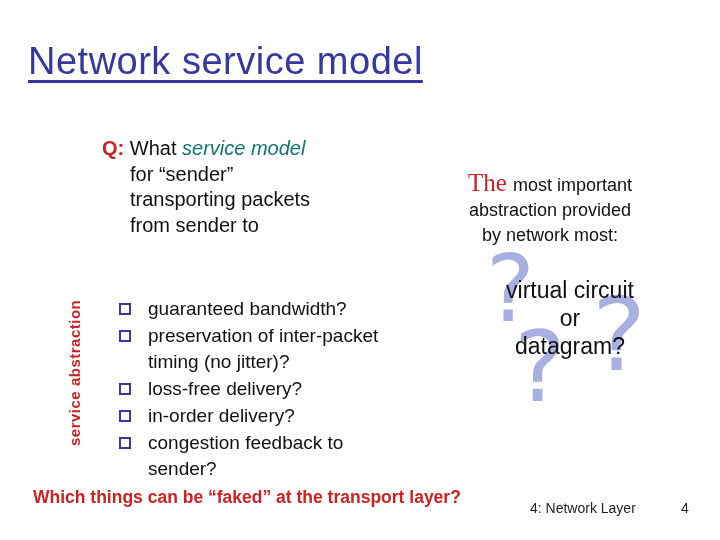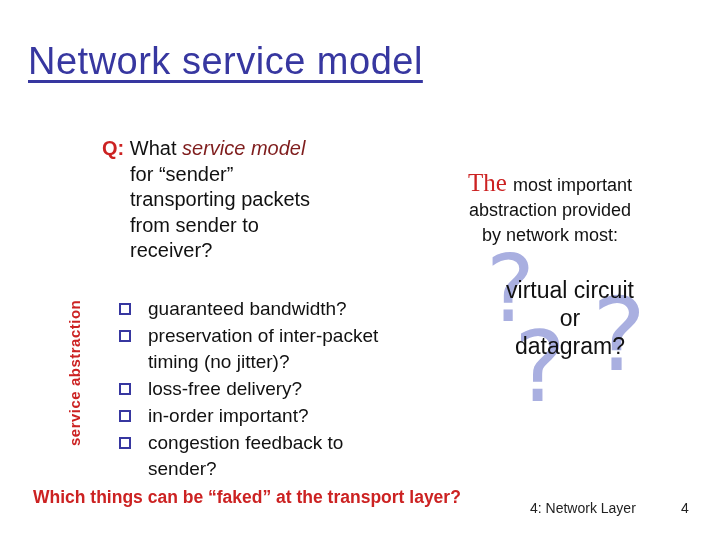--- a/index.html
+++ b/index.html
@@ -22,21 +22,21 @@
     white-space:nowrap;
   }
   .question {
     position:absolute; left:102px; top:136px;
     width:300px;
     font-size:20px; line-height:25.5px;
   }
   .question .qline { white-space:nowrap; }
   .question .indent { margin-left:28px; }
   .q-label { color:#cc2222; font-weight:bold; }
-  .q-highlight { color:#7f1d1d; font-style:italic; }
+  .q-highlight { color:#0f766e; font-style:italic; }
 
   .side-note {
     position:absolute; left:415px; top:170px;
     width:270px; text-align:center;
     font-size:18px; line-height:25px;
     color:#111111;
   }
   .side-note .the {
     color:#cc2222; font-size:25px; line-height:25px;
     vertical-align:baseline; margin-right:6px;font-family:Liberation Serif, serif;
@@ -108,21 +108,20 @@
 
   <div class="question">
     <div class="qline">
       <span class="q-label">Q:</span>
       <span>What</span>
       <span class="q-highlight">service model</span>
     </div>
     <div class="qline indent">for “sender”</div>
     <div class="qline indent">transporting packets</div>
     <div class="qline indent">from sender to</div>
-    <div class="qline indent">receiver?</div>
   </div>
 
   <div class="side-note">
     <div>
       <span class="the">The</span><span>most important</span>
     </div>
     <div>abstraction provided</div>
     <div>by network most:</div>
   </div>
 
@@ -144,21 +143,21 @@
     <li>
       <span class="bullet-square"></span>
       <span>preservation of inter-packet timing (no jitter)?</span>
     </li>
     <li>
       <span class="bullet-square"></span>
       <span>loss-free delivery?</span>
     </li>
     <li>
       <span class="bullet-square"></span>
-      <span>in-order important?</span>
+      <span>in-order delivery?</span>
     </li>
     <li>
       <span class="bullet-square"></span>
       <span>congestion feedback to sender?</span>
     </li>
   </ul>
 
   <div class="vertical-label">service abstraction</div>
 
   <div class="bottom-question">Which things can be “faked” at the transport layer?</div>

